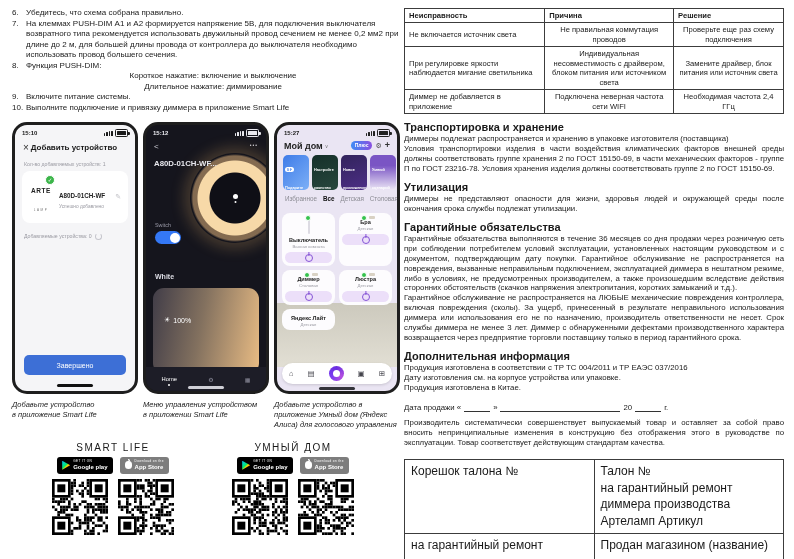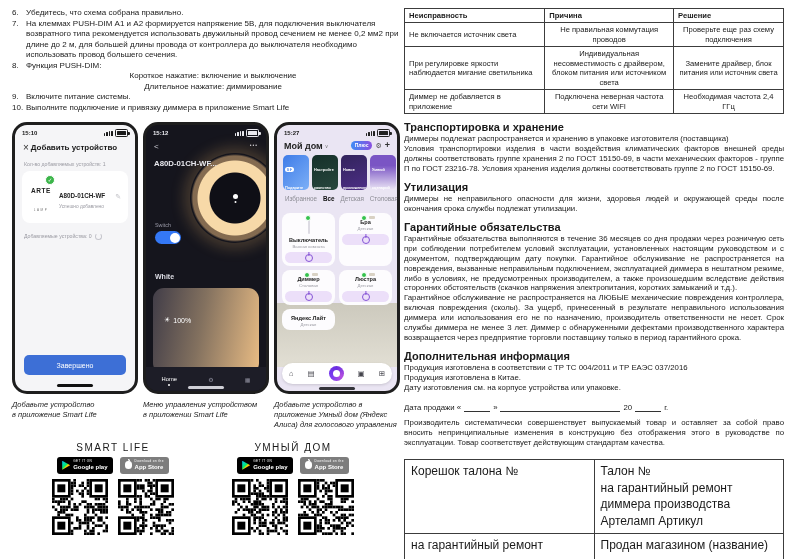--- a/index.html
+++ b/index.html
@@ -1030,30 +1030,30 @@
       <td class="c">Необходимая частота 2,4 ГГц</td>
     </tr>
   </tbody>
     </table>
 
   <div class="sec-t">Транспортировка и хранение</div>
   <p class="pline">Диммеры подлежат распространяется и хранению в упаковке изготовителя (поставщика)</p>
   <p class="para">Условия транспортировки изделия в части воздействия климатических факторов внешней среды должны соответствовать группе хранения 2 по ГОСТ 15150-69, в части механических факторов - группе П по ГОСТ 23216-78. Условия хранения изделия должны соответствовать группе 2 по ГОСТ 15150-69.</p>
 
   <div class="sec-t">Утилизация</div>
-  <p class="para">Диммеры не неправильного опасности для жизни, здоровья людей и окружающей среды после окончания срока службы подлежат утилизации.</p>
+  <p class="para">Диммеры не представляют опасности для жизни, здоровья людей и окружающей среды после окончания срока службы подлежат утилизации.</p>
 
   <div class="sec-t">Гарантийные обязательства</div>
   <p class="para">Гарантийные обязательства выполняются в течение 36 месяцев со дня продажи через розничную сеть при соблюдении потребителем условий эксплуатации, установленных настоящим руководством и с документом, подтверждающим дату покупки. Гарантийное обслуживание не распространяется на повреждения, вызванные неправильным подключением, эксплуатацией диммера в нештатном режиме, либо в условиях, не предусмотренных производителем, а также произошедшим вследствие действия сторонних обстоятельств (скачков напряжения электропитания, коротких замыканий и т.д.).</p>
   <p class="para">Гарантийное обслуживание не распространяется на ЛЮБЫЕ механические повреждения контроллера, включая повреждения (сколы). За ущерб, принесенный в результате неправильного использования диммера или использования его не по назначению, производитель ответственности не несет. Срок службы диммера не менее 3 лет. Диммер с обнаруженными дефектами производственного характера возвращается через предприятие торговли поставщику только в период гарантийного срока.</p>
 
   <div class="sec-t">Дополнительная информация</div>
   <p class="pline">Продукция изготовлена в соответствии с ТР ТС 004/2011 и ТР ЕАЭС 037/2016</p>
+  <p class="pline">Дату изготовления см. на корпусе устройства или упаковке.</p>
   <p class="pline">Продукция изготовлена в Китае.</p>
-  <p class="pline">Дату изготовления см. на корпусе устройства или упаковке.</p>
 
   <div class="frow">
     <span>Дата продажи</span>&nbsp;
     <span>«</span>
     <span class="fill s"></span>
     <span>»</span>
     <span class="fill m"></span>
     <span>20</span>
     <span class="fill s"></span>
     <span>г.</span>

